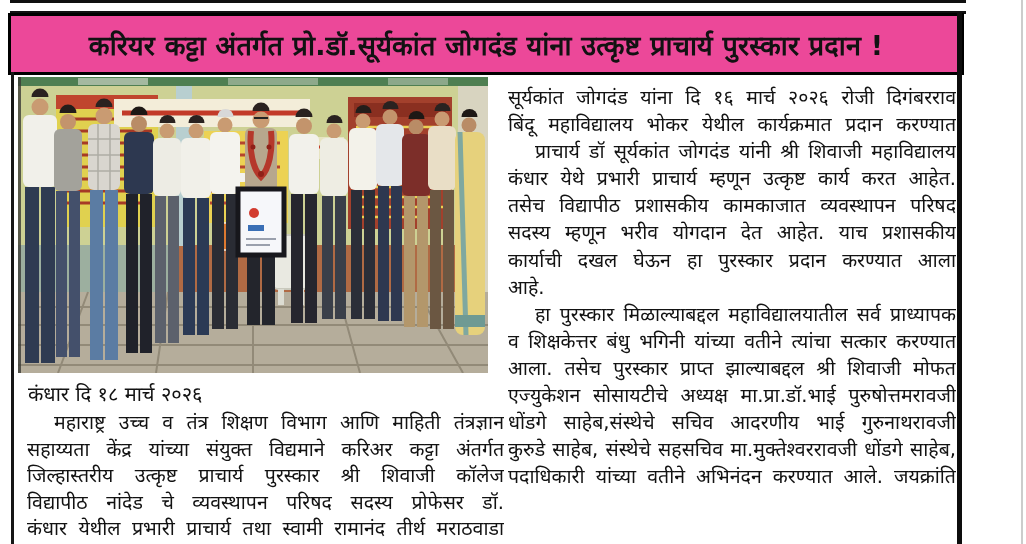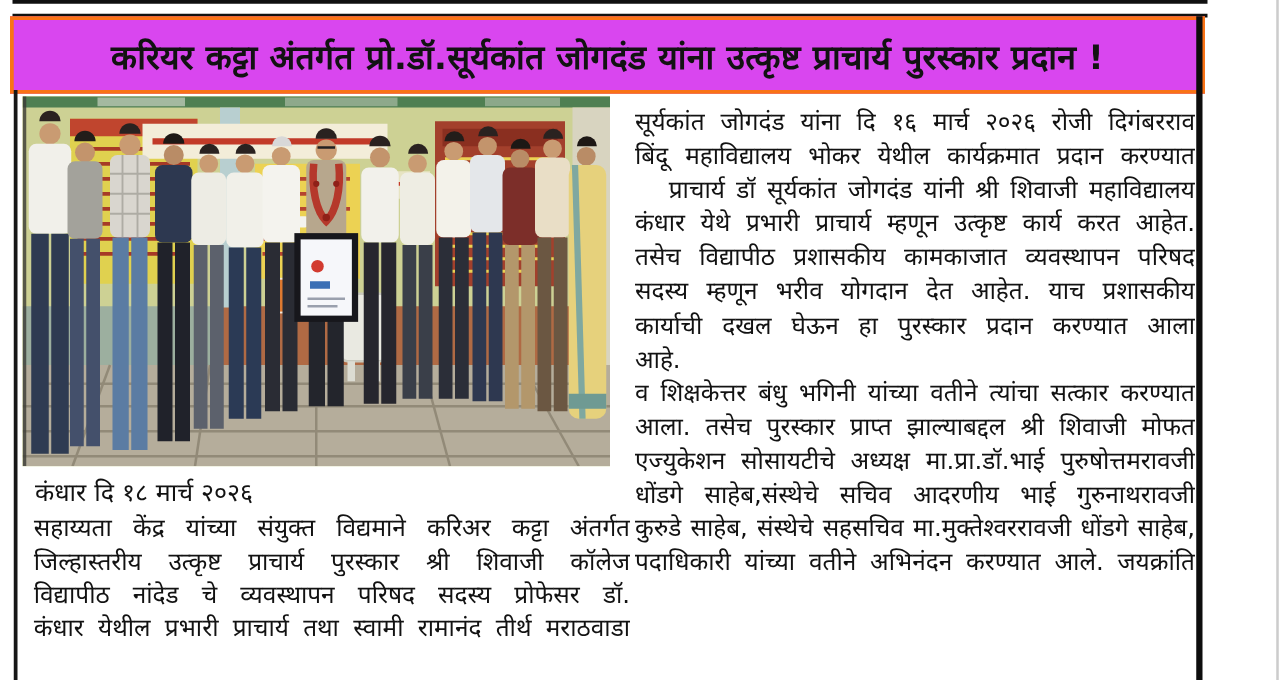--- a/index.html
+++ b/index.html
@@ -11,21 +11,21 @@
   }
   .abs{position:absolute;}
   
   .top-rule{
     left:10px;top:0;width:956px;height:8px;
     border-top:3px solid #101010;border-bottom:3px solid #101010;
   }
   
   .headline-box{
     left:8px;top:13px;width:950px;height:56px;
-    border:3px solid #f97316;background:#d946ef;
+    border:3px solid #000000;background:#ec4899;
     display:flex;align-items:center;justify-content:center;
   }
   .headline-box .headline{
     font-size:27px;font-weight:bold;letter-spacing:.2px;white-space:nowrap;
   }
   
   .left-rule{left:11px;top:72px;width:3px;height:472px;background:#161616;}
   .right-rule{left:957px;top:13px;width:5px;height:531px;background:#0d0d0d;}
   .scan-edge{left:1021px;top:0;width:2px;height:544px;background:#cccccc;}
   
@@ -278,34 +278,36 @@
       <rect x="437" y="238" width="30" height="12" fill="#6f9a93"></rect>
     </g>
 
     <rect x="0" y="0" width="3" height="296" fill="#3a3a34" opacity=".8"></rect>
   </svg>
 </div>
 
 <div class="abs dateline">कंधार दि १८ मार्च २०२६</div>
 
 <div class="abs col col-left">
+  <div class="line ind">महाराष्ट्र उच्च व तंत्र शिक्षण विभाग आणि माहिती तंत्रज्ञान</div>
   <div class="line">सहाय्यता केंद्र यांच्या संयुक्त विद्यमाने करिअर कट्टा अंतर्गत</div>
   <div class="line">जिल्हास्तरीय उत्कृष्ट प्राचार्य पुरस्कार श्री शिवाजी कॉलेज</div>
   <div class="line">विद्यापीठ नांदेड चे व्यवस्थापन परिषद सदस्य प्रोफेसर डॉ.</div>
   <div class="line">कंधार येथील प्रभारी प्राचार्य तथा स्वामी रामानंद तीर्थ मराठवाडा</div>
 </div>
 
 <div class="abs col col-right">
   <div class="line">सूर्यकांत जोगदंड यांना दि १६ मार्च २०२६ रोजी दिगंबरराव</div>
   <div class="line">बिंदू महाविद्यालय भोकर येथील कार्यक्रमात  प्रदान करण्यात</div>
   <div class="line ind">प्राचार्य डॉ सूर्यकांत जोगदंड यांनी श्री शिवाजी महाविद्यालय</div>
   <div class="line">कंधार येथे प्रभारी प्राचार्य म्हणून उत्कृष्ट कार्य करत आहेत.</div>
   <div class="line">तसेच विद्यापीठ प्रशासकीय कामकाजात व्यवस्थापन परिषद</div>
   <div class="line">सदस्य म्हणून भरीव योगदान देत आहेत. याच प्रशासकीय</div>
   <div class="line">कार्याची दखल घेऊन हा पुरस्कार प्रदान करण्यात आला</div>
   <div class="line end">आहे.</div>
+  <div class="line ind">हा पुरस्कार मिळाल्याबद्दल महाविद्यालयातील सर्व प्राध्यापक</div>
   <div class="line">व शिक्षकेत्तर बंधु भगिनी यांच्या वतीने त्यांचा सत्कार करण्यात</div>
   <div class="line">आला. तसेच पुरस्कार प्राप्त झाल्याबद्दल श्री शिवाजी मोफत</div>
   <div class="line">एज्युकेशन सोसायटीचे अध्यक्ष मा.प्रा.डॉ.भाई पुरुषोत्तमरावजी</div>
   <div class="line">धोंडगे साहेब,संस्थेचे सचिव आदरणीय भाई गुरुनाथरावजी</div>
   <div class="line">कुरुडे साहेब, संस्थेचे सहसचिव मा.मुक्तेश्वररावजी धोंडगे साहेब,</div>
   <div class="line">पदाधिकारी यांच्या वतीने अभिनंदन करण्यात आले. जयक्रांति</div>
 </div>
 
 </body></html>

